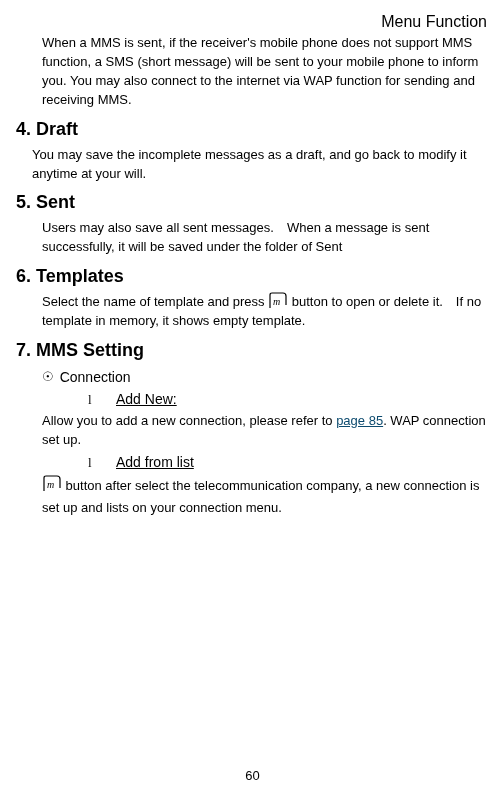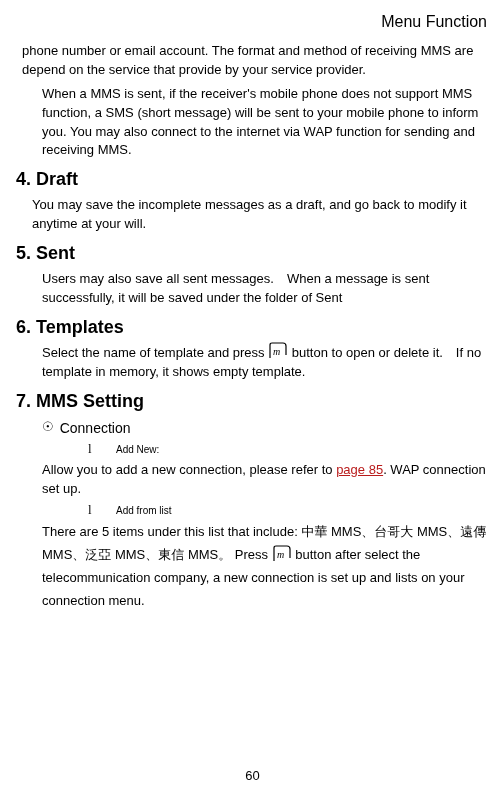--- a/index.html
+++ b/index.html
@@ -14,21 +14,21 @@
       background: #fff;
       color: #000;
       padding: 10px 12px 10px 12px;
       position: relative;
       font-size: 13px;
       line-height: 1.45;
     }
     .header {
       text-align: right;
       font-size: 16px;
-      margin-bottom: 9px;
+      margin-bottom: 1px;
       margin-right: 2px;
     }
     .body-content {
       padding-left: 10px;
       padding-right: 2px;
     }
     .para {
       margin-bottom: 5px;
     }
     h2.section-heading {
@@ -61,24 +61,25 @@
       align-items: baseline;
       margin-top: 2px;
       margin-bottom: 2px;
     }
     .sub-bullet .l {
       display: inline-block;
       width: 28px;
       font-family: serif;
     }
     .sub-bullet .sub-label {
-      font-size: 10px;
+      font-size: 14px;
+      text-decoration: underline;
     }
     .link {
-      color: #b91c1c;
+      color: #0c4a6e;
       text-decoration: underline;
     }
     .icon-m {
       display: inline-block;
       vertical-align: middle;
       width: 20px;
       height: 18px;
       position: relative;
       top: -2px;
     }
@@ -93,21 +94,20 @@
     .spaced {
       letter-spacing: 0px;
     }
   </style>
 </head>
 <body>
 
 <div class="header">Menu Function</div>
 
 <div class="body-content">
-  <p class="para">phone number or email account. The format and method of receiving MMS are depend on the service that provide by your service provider.</p>
 
   <p class="para section-body">When a MMS is sent, if the receiver's mobile phone does not support MMS function, a SMS (short message) will be sent to your mobile phone to inform you. You may also connect to the internet via WAP function for sending and receiving MMS.</p>
 
   <h2 class="section-heading">4. Draft</h2>
   <p class="para indented">You may save the incomplete messages as a draft, and go back to modify it anytime at your will.</p>
 
   <h2 class="section-heading">5. Sent</h2>
   <p class="para section-body">Users may also save all sent messages. When a message is sent successfully, it will be saved under the folder of Sent</p>
 
   <h2 class="section-heading">6. Templates</h2>
@@ -131,20 +131,20 @@
   </div>
   <p class="section-body">
     <span>Allow you to add a new connection, please refer to </span><a href="#" class="link">page 85</a><span>. WAP connection set up.</span>
   </p>
 
   <div class="sub-bullet">
     <span class="l">l</span>
     <span class="sub-label">Add from list</span>
   </div>
   <p class="section-body spaced" style="line-height:1.75;">
-    <span>There are 5 items under this list that include: 中華 MMS、台哥大 MMS、遠傳 MMS、泛亞 MMS、東信 MMS。 Press </span><span class="icon-m"><svg viewBox="0 0 20 18">
+    <span class="icon-m"><svg viewBox="0 0 20 18">
           <path d="M2 16 L2 3 Q2 1 4 1 L15 1 Q18 1 18 4 L18 13" fill="none" stroke="#000" stroke-width="1.2"></path>
           <text x="8.5" y="13" font-size="10" font-style="italic" font-family="serif" text-anchor="middle">m</text>
         </svg></span><span> button after select the telecommunication company, a new connection is set up and lists on your connection menu.</span>
   </p>
 </div>
 
 <div class="page-number">60</div>
 
 </body></html>

